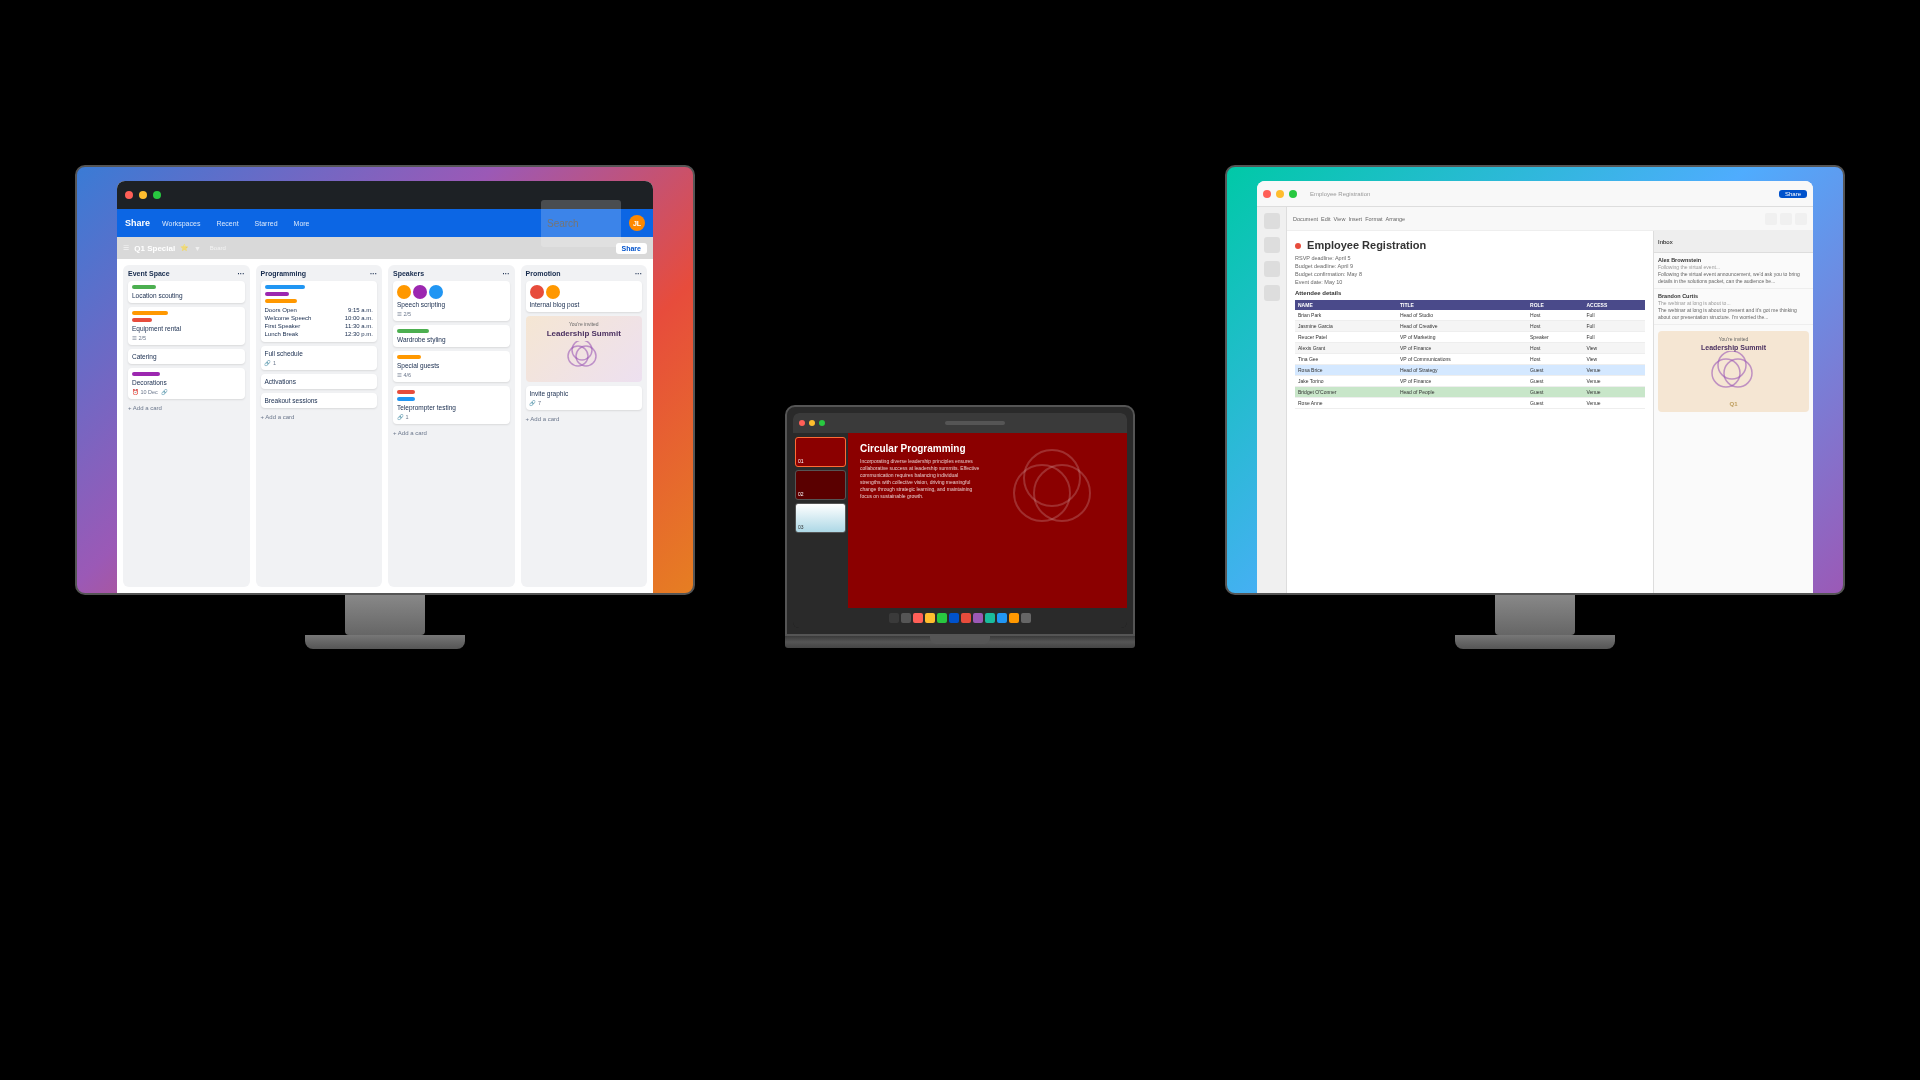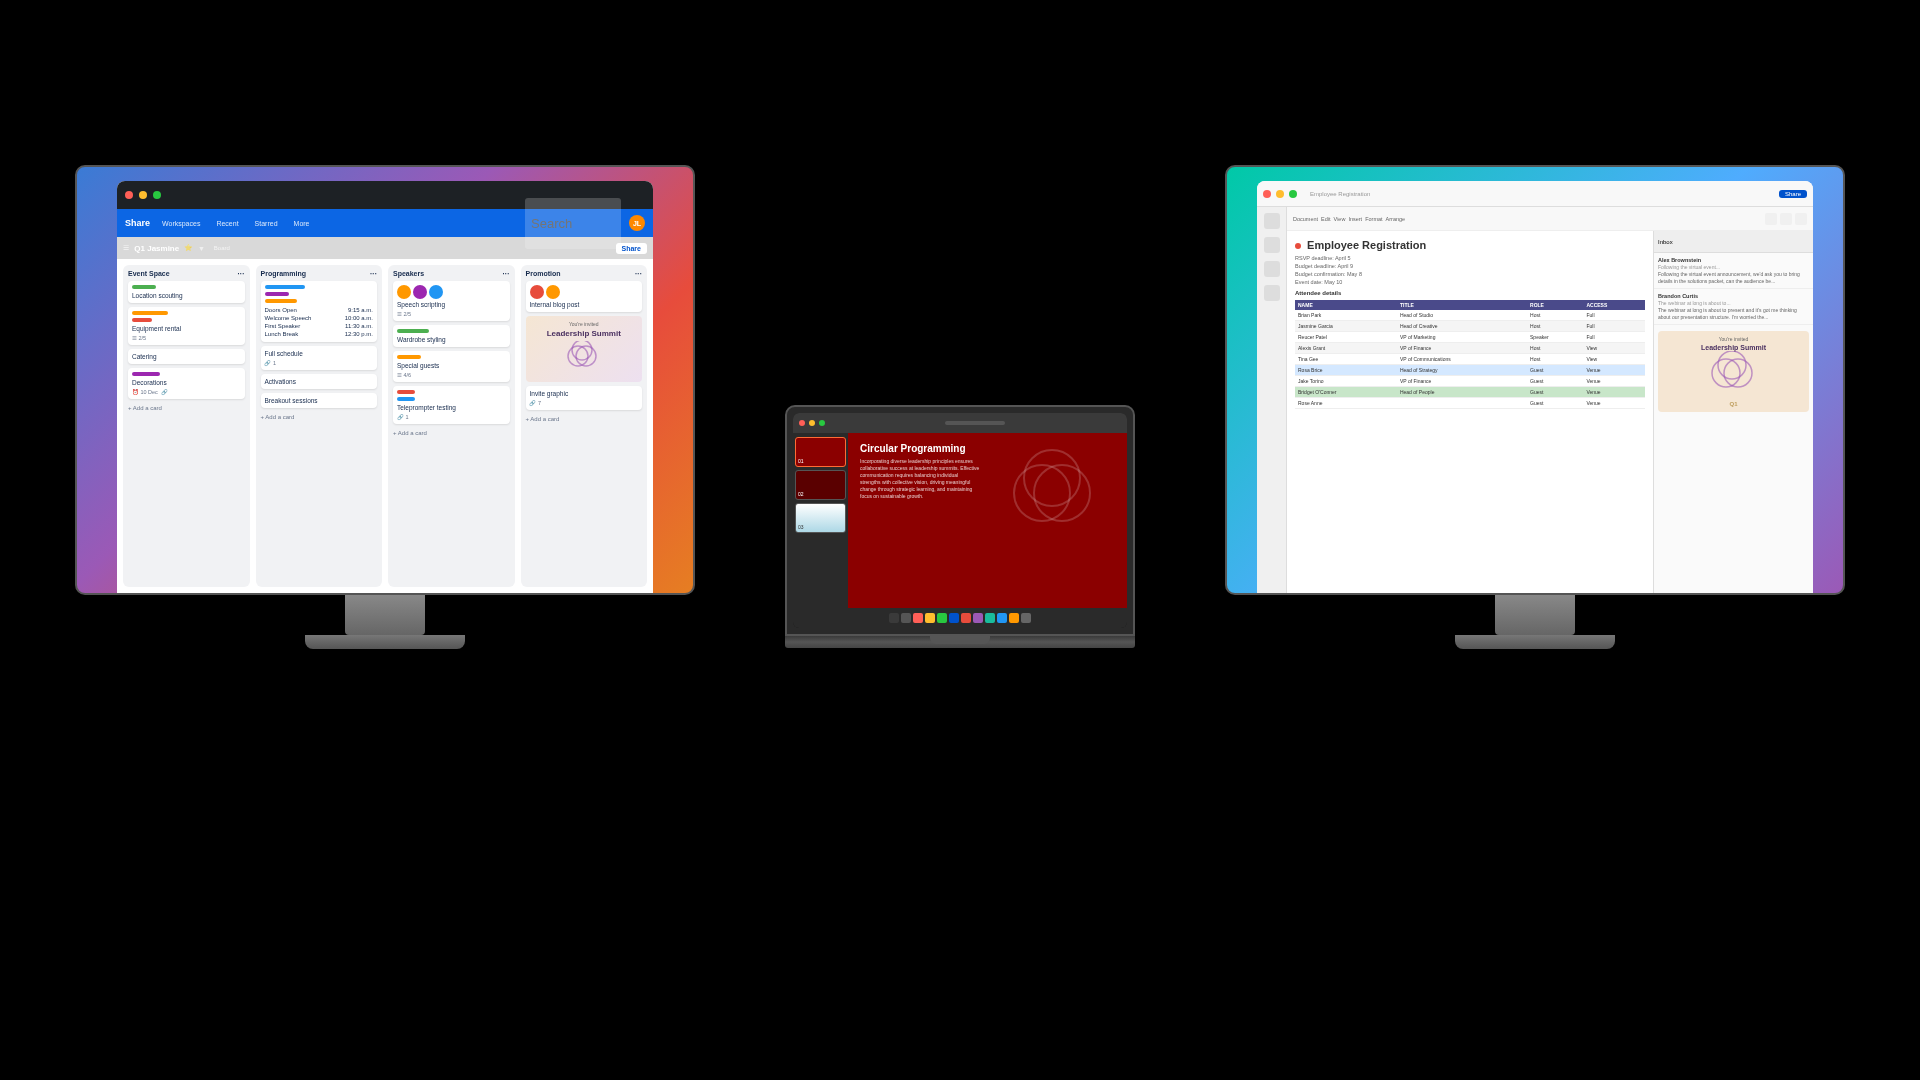--- a/index.html
+++ b/index.html
@@ -93,23 +93,23 @@
       padding: 2px 4px;
       border-radius: 3px;
       cursor: pointer;
     }
     .trello-search {
       margin-left: auto;
       background: rgba(255,255,255,0.2);
       border: none;
       border-radius: 3px;
       padding: 18px 6px;
-      font-size: 13px;
+      font-size: 10px;
       color: #fff;
-      width: 96px;
+      width: 80px;
     }
     .trello-avatar {
       width: 16px; height: 16px;
       border-radius: 50%;
       background: #ff8800;
       display: flex; align-items: center; justify-content: center;
       font-size: 7px; color: #fff; font-weight: bold;
     }
 
     .trello-board-bar {
@@ -542,21 +542,21 @@
         <span class="trello-nav-item">Workspaces</span>
         <span class="trello-nav-item">Recent</span>
         <span class="trello-nav-item">Starred</span>
         <span class="trello-nav-item">More</span>
         <input class="trello-search" placeholder="Search" style="">
         <div class="trello-avatar">JL</div>
       </div>
 
       <div class="trello-board-bar">
         <span style="font-size:7px;color:#fff;opacity:0.7">☰</span>
-        <span class="trello-board-title">Q1 Jasmine</span>
+        <span class="trello-board-title">Q1 Special</span>
         <span style="font-size:7px;color:#fff;opacity:0.6">⭐</span>
         <span style="font-size:7px;color:#fff;opacity:0.6">▼</span>
         <span style="margin-left:4px;font-size:6px;color:rgba(255,255,255,0.7)">Board</span>
         <span class="trello-share-btn">Share</span>
       </div>
 
       <div class="trello-columns">
 
         <div class="trello-col">
           <div class="trello-col-header">

